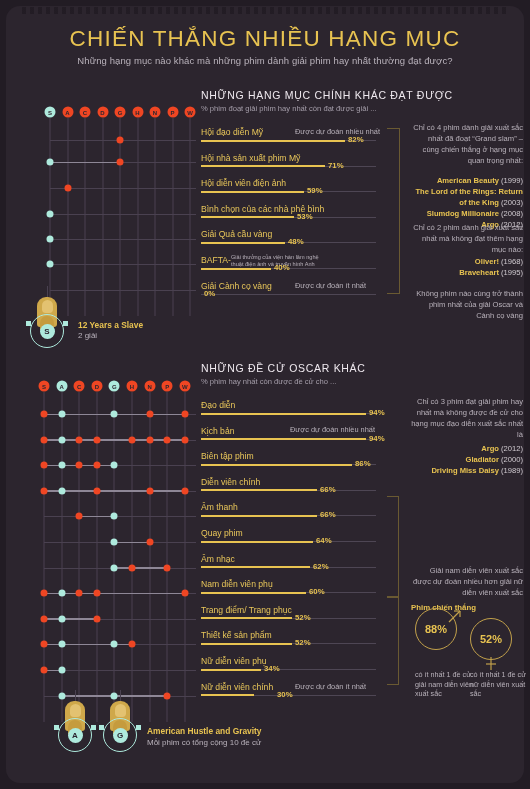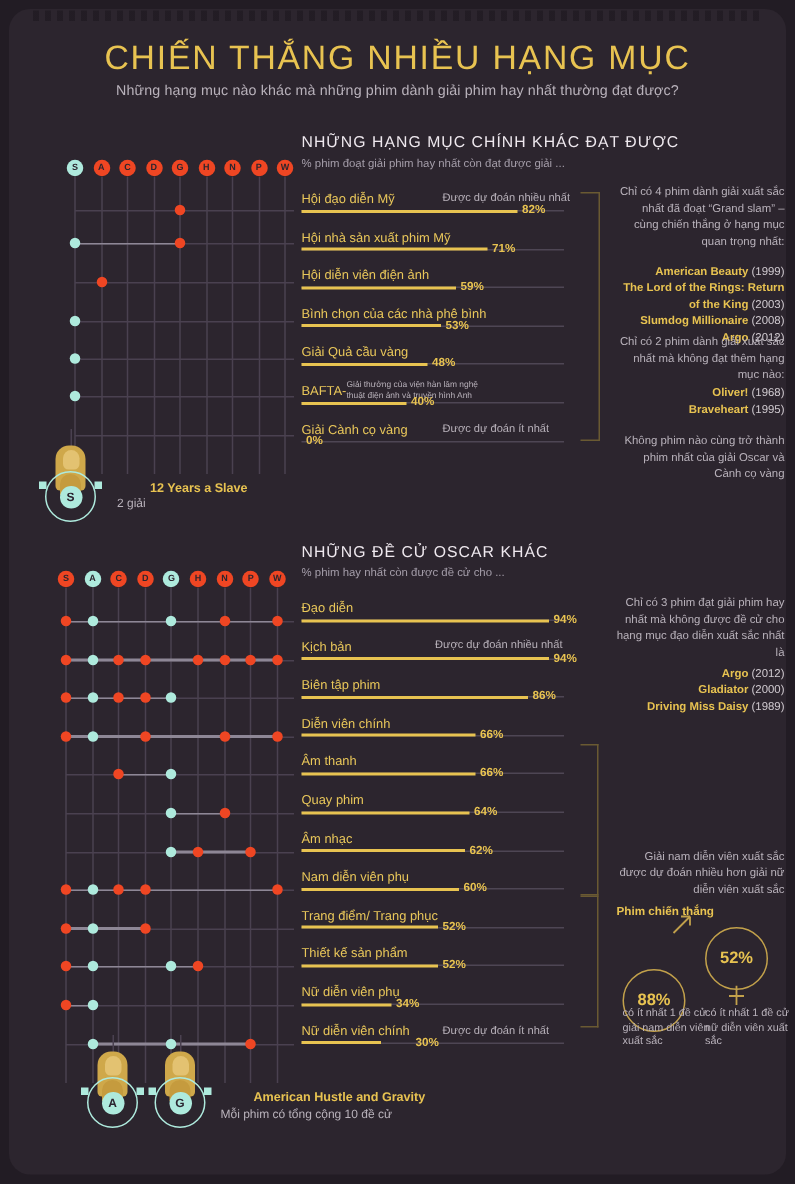--- a/index.html
+++ b/index.html
@@ -88,21 +88,21 @@
     background:#e3c271;border-radius:6px 6px 4px 4px;z-index:2;
   }
   .badge{
     position:absolute;width:15px;height:15px;border-radius:50%;
     background:#aeeadd;color:#2b2430;font-size:8px;font-weight:700;
     display:flex;align-items:center;justify-content:center;
     left:9.5px;top:18px;z-index:3;
   }
   .tick{position:absolute;width:5px;height:5px;background:#aeeadd;top:15px;}
   .hang{position:absolute;width:1px;height:12px;background:#4a4150;left:17px;top:-20px;}
-  .medal-title{position:absolute;font-size:8.4px;color:#e8c351;font-weight:700;white-space:nowrap;margin-left:22px;}
+  .medal-title{position:absolute;font-size:8.4px;color:#e8c351;font-weight:700;white-space:nowrap;}
   .medal-sub{position:absolute;font-size:8px;color:#b9b2bb;white-space:nowrap;}
   
   .gcirc{
     position:absolute;width:42px;height:42px;border-radius:50%;
     border:1.2px solid #c2a14b;box-sizing:border-box;
     display:flex;align-items:center;justify-content:center;
     font-size:11px;color:#e8c351;font-weight:700;
   }
   .gsym{position:absolute;}
   .gcap{position:absolute;font-size:7.2px;line-height:1.35;color:#b9b2bb;width:60px;}
@@ -361,21 +361,21 @@
   <div id="notes2">
       <div class="note" style="left:411px;top:396px;">Chỉ có 3 phim đạt giải phim hay nhất mà không được đề cử cho hạng mục đạo diễn xuất sắc nhất là</div>
       <div class="note" style="left:411px;top:443px;"><b>Argo</b> <span class="yr">(2012)</span><br><b>Gladiator</b> <span class="yr">(2000)</span><br><b>Driving Miss Daisy</b> <span class="yr">(1989)</span></div>
       <div class="note" style="left:411px;top:565px;">Giải nam diễn viên xuất sắc được dự đoán nhiều hơn giải nữ diễn viên xuất sắc</div>
     </div>
   <div class="bracket" style="left:387px;top:496px;width:11px;height:99px;"></div>
   <div class="bracket" style="left:387px;top:597px;width:11px;height:86px;"></div>
 
   <div class="gttl" style="left:411px;top:603px;">Phim chiến thắng</div>
   <div id="gender">
-      <div class="gcirc" style="left: 415px; top: 646px;">88%</div>
+      <div class="gcirc" style="left: 415px; top: 608px;">88%</div>
       <div class="gsym" style="left: 447px; top: 608px;"><svg width="16" height="16">
           <line x1="2" y1="14" x2="13" y2="3" stroke="#c2a14b" stroke-width="1.2"></line>
           <line x1="7" y1="3" x2="13" y2="3" stroke="#c2a14b" stroke-width="1.2"></line>
           <line x1="13" y1="3" x2="13" y2="9" stroke="#c2a14b" stroke-width="1.2"></line>
         </svg></div>
       <div class="gcap" style="left: 415px; top: 670px;">có ít nhất 1 đề cử giải nam diễn viên xuất sắc</div>
       <div class="gcirc" style="left: 470px; top: 618px;">52%</div>
       <div class="gsym" style="left: 485px; top: 657px;"><svg width="12" height="16">
           <line x1="6" y1="0" x2="6" y2="13" stroke="#c2a14b" stroke-width="1.2"></line>
           <line x1="1" y1="7" x2="11" y2="7" stroke="#c2a14b" stroke-width="1.2"></line>

